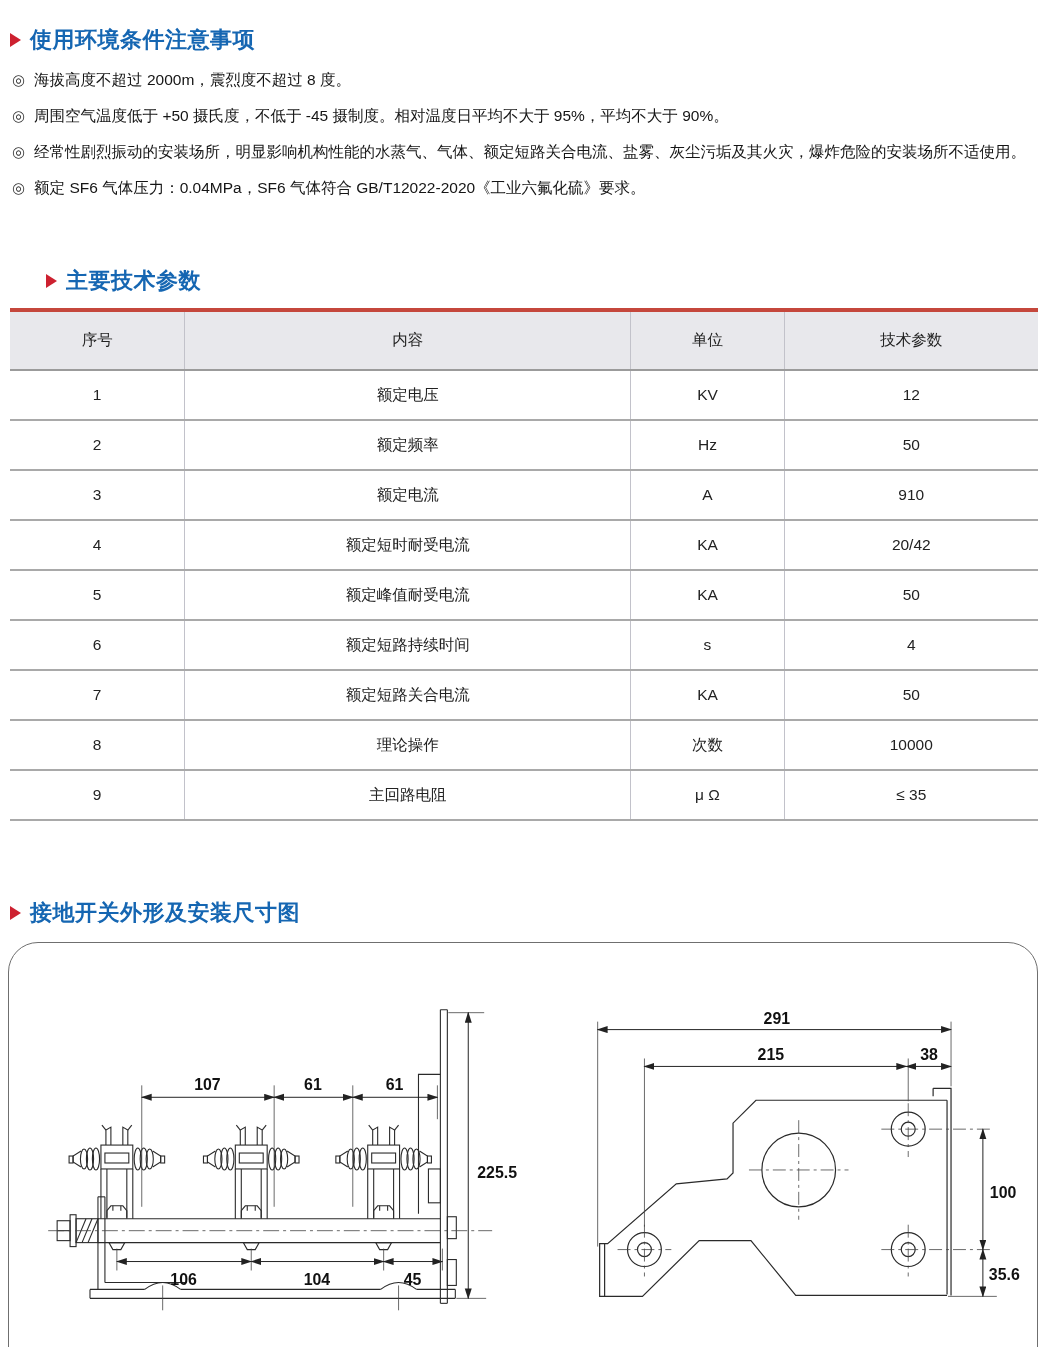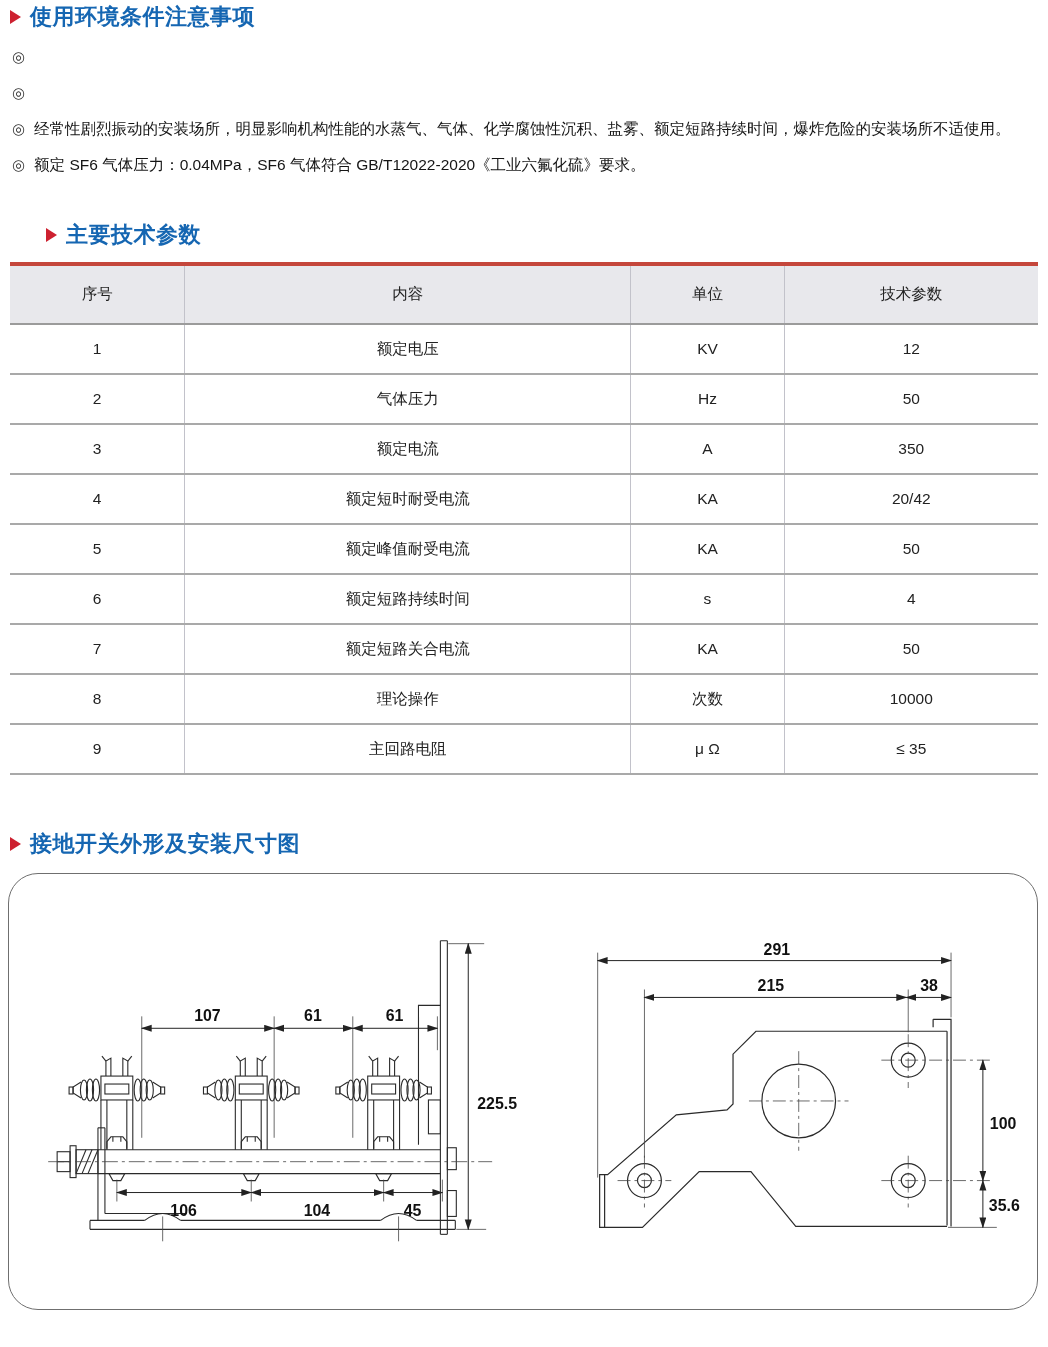--- a/index.html
+++ b/index.html
@@ -7,21 +7,21 @@
     width:1048px;
     font-family:"Liberation Sans","DejaVu Sans",sans-serif;
     color:#1b1b1b;
     -webkit-font-smoothing:antialiased;
   }
   .page{width:1048px;overflow:hidden;}
   
   .section-title{
     display:flex;align-items:center;gap:9px;
     color:#1566b2;font-size:22px;font-weight:bold;
-    padding:2px 0 0 10px;letter-spacing:.5px;
+    padding:25px 0 0 10px;letter-spacing:.5px;
   }
   .section-title.s2{margin-top:42px;margin-left:36px;}
   .section-title.s3{margin-top:52px;}
   .tri{
     width:0;height:0;flex:0 0 auto;
     border-left:11px solid #cd2130;
     border-top:7px solid transparent;
     border-bottom:7px solid transparent;
   }
   
@@ -64,27 +64,29 @@
 
 <div class="page">
 
   <div class="section-title">
     <span class="tri"></span>
     <span>使用环境条件注意事项</span>
   </div>
   <div class="bullets">
     <div class="bullet">
       <span class="bmark">◎</span>
+      <span>海拔高度不超过 2000m，震烈度不超过 8 度。</span>
     </div>
     <div class="bullet">
       <span class="bmark">◎</span>
+      <span>周围空气温度低于 +50 摄氏度，不低于 -45 摄制度。相对温度日平均不大于 95%，平均不大于 90%。</span>
     </div>
     <div class="bullet">
       <span class="bmark">◎</span>
-      <span>经常性剧烈振动的安装场所，明显影响机构性能的水蒸气、气体、化学腐蚀性沉积、盐雾、额定短路持续时间，爆炸危险的安装场所不适使用。</span>
+      <span>经常性剧烈振动的安装场所，明显影响机构性能的水蒸气、气体、额定短路关合电流、盐雾、灰尘污垢及其火灾，爆炸危险的安装场所不适使用。</span>
     </div>
     <div class="bullet">
       <span class="bmark">◎</span>
       <span>额定 SF6 气体压力：0.04MPa，SF6 气体符合 GB/T12022-2020《工业六氟化硫》要求。</span>
     </div>
   </div>
 
   <div class="section-title s2">
     <span class="tri"></span>
     <span>主要技术参数</span>
@@ -107,29 +109,29 @@
     </thead>
     <tbody>
       <tr>
         <td>1</td>
         <td>额定电压</td>
         <td>KV</td>
         <td>12</td>
       </tr>
       <tr>
         <td>2</td>
-        <td>气体压力</td>
+        <td>额定频率</td>
         <td>Hz</td>
         <td>50</td>
       </tr>
       <tr>
         <td>3</td>
         <td>额定电流</td>
         <td>A</td>
-        <td>350</td>
+        <td>910</td>
       </tr>
       <tr>
         <td>4</td>
         <td>额定短时耐受电流</td>
         <td>KA</td>
         <td>20/42</td>
       </tr>
       <tr>
         <td>5</td>
         <td>额定峰值耐受电流</td>

